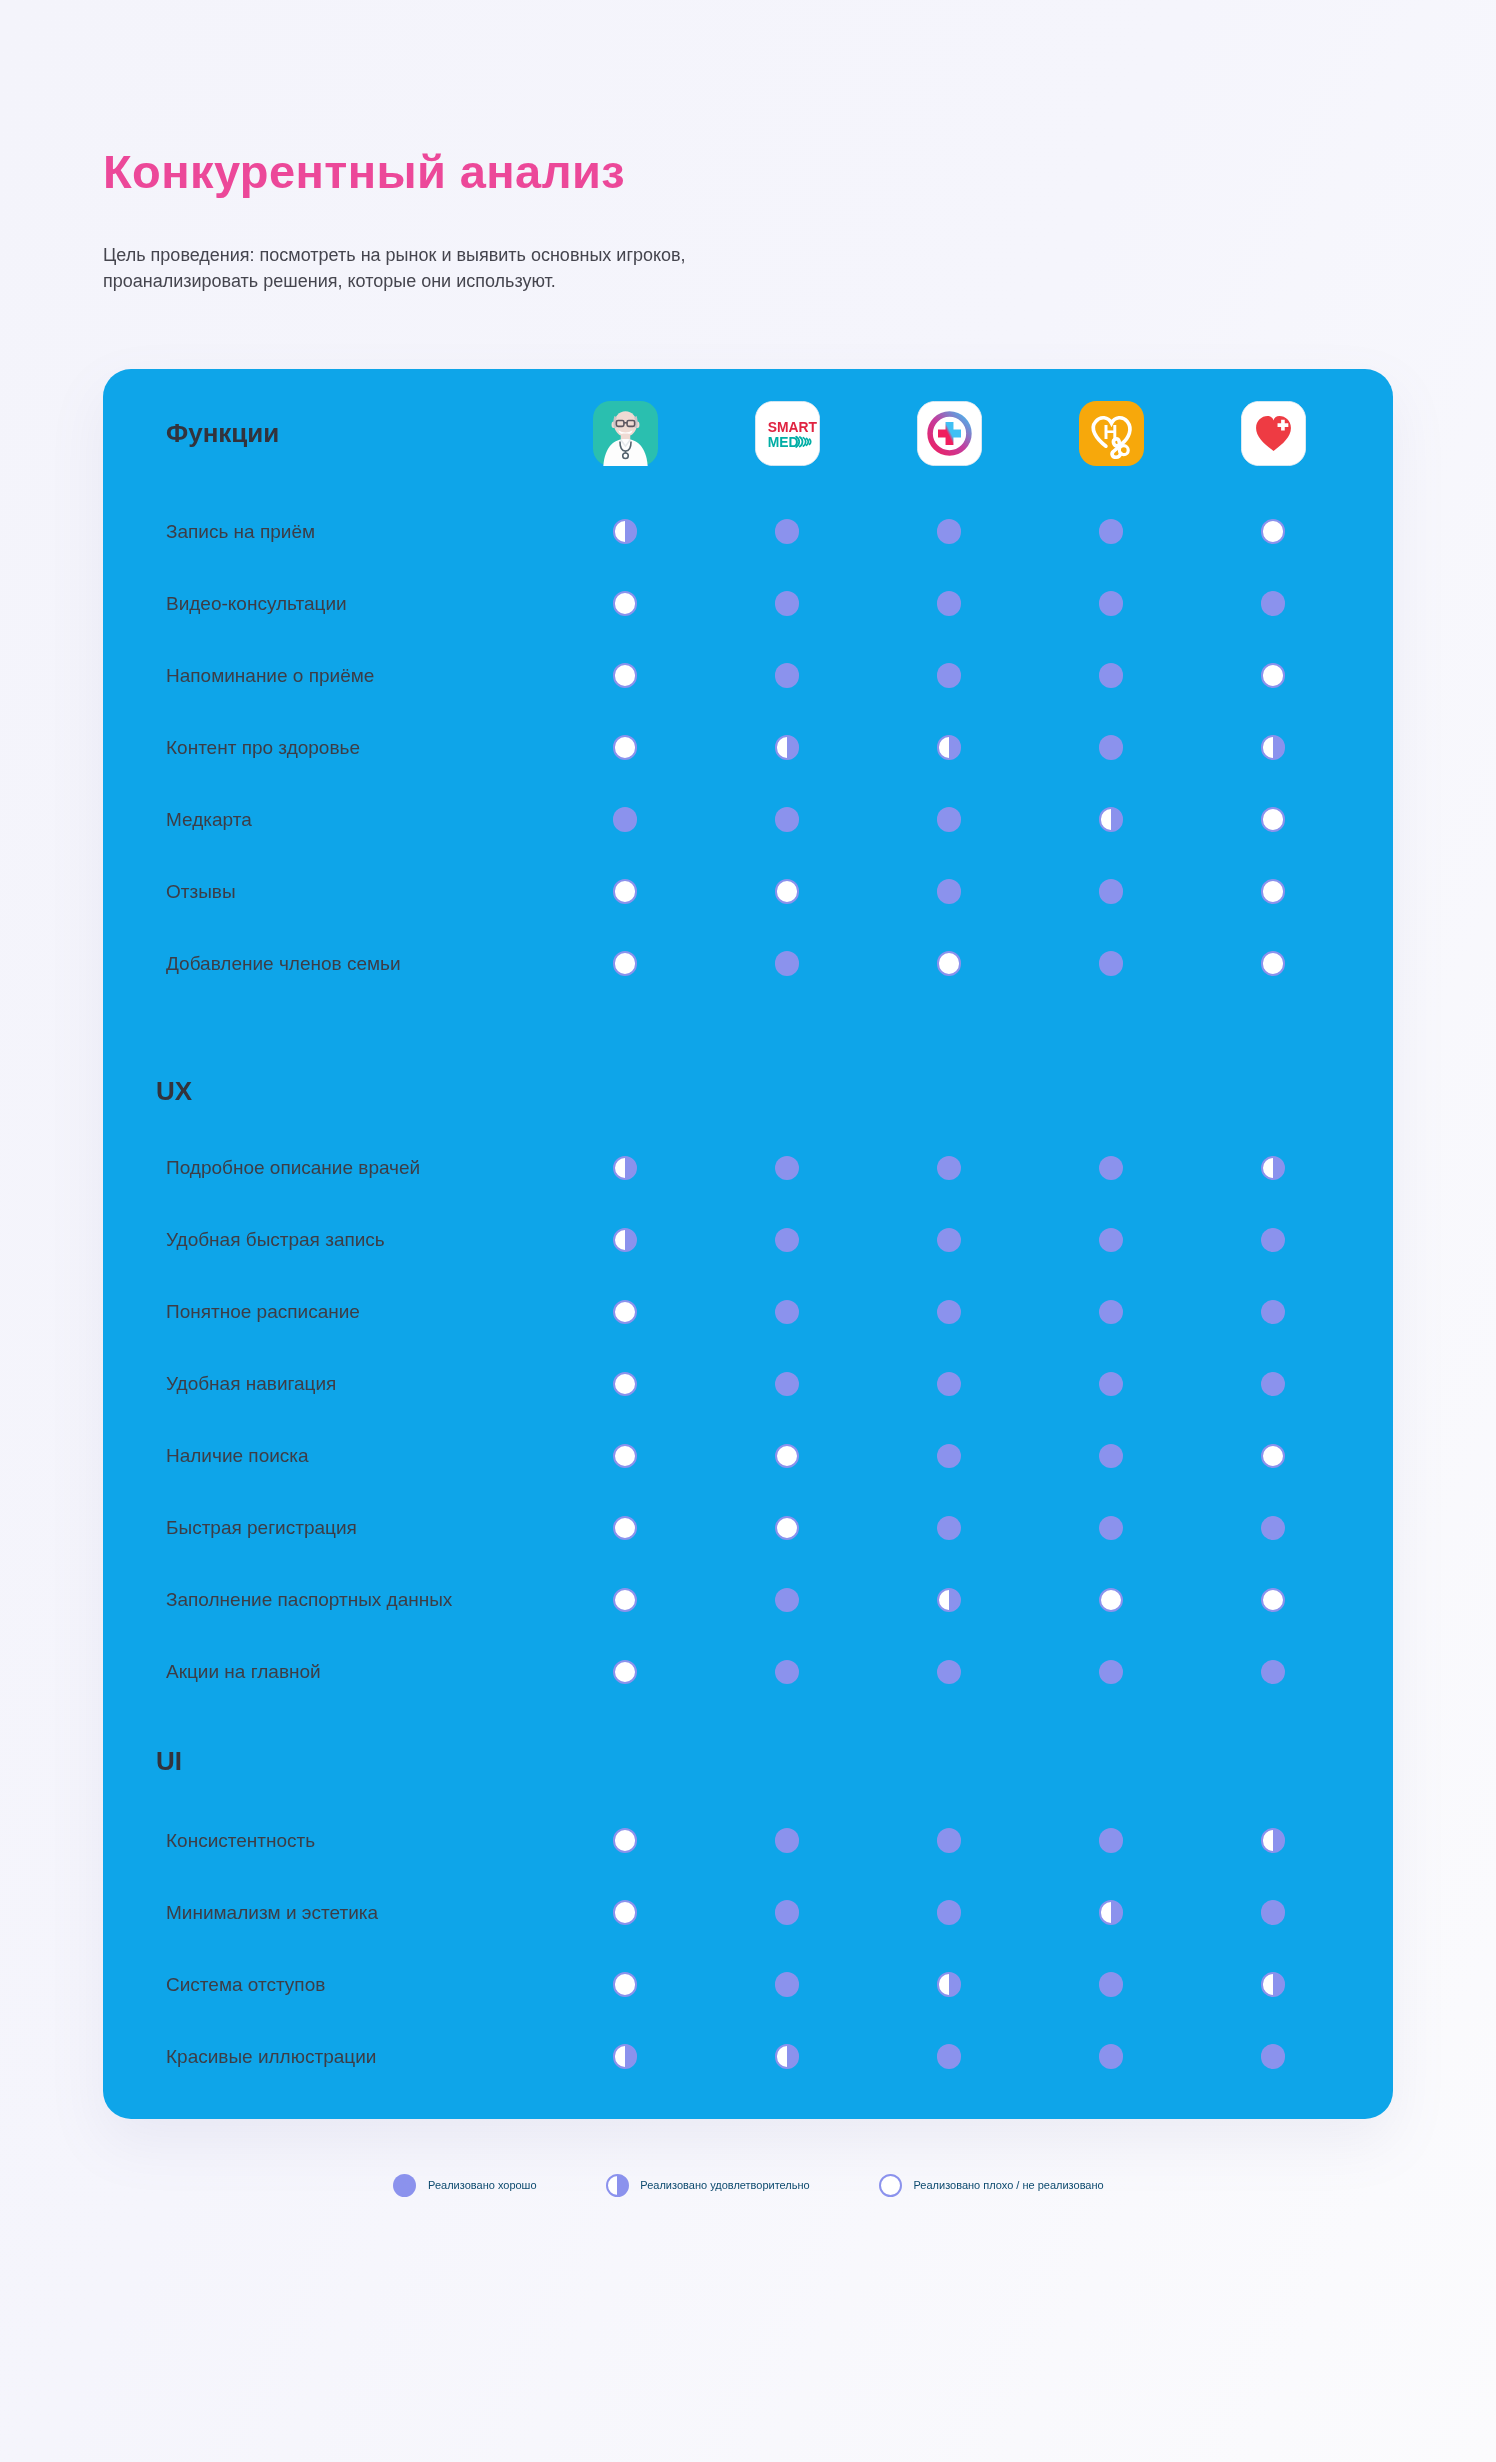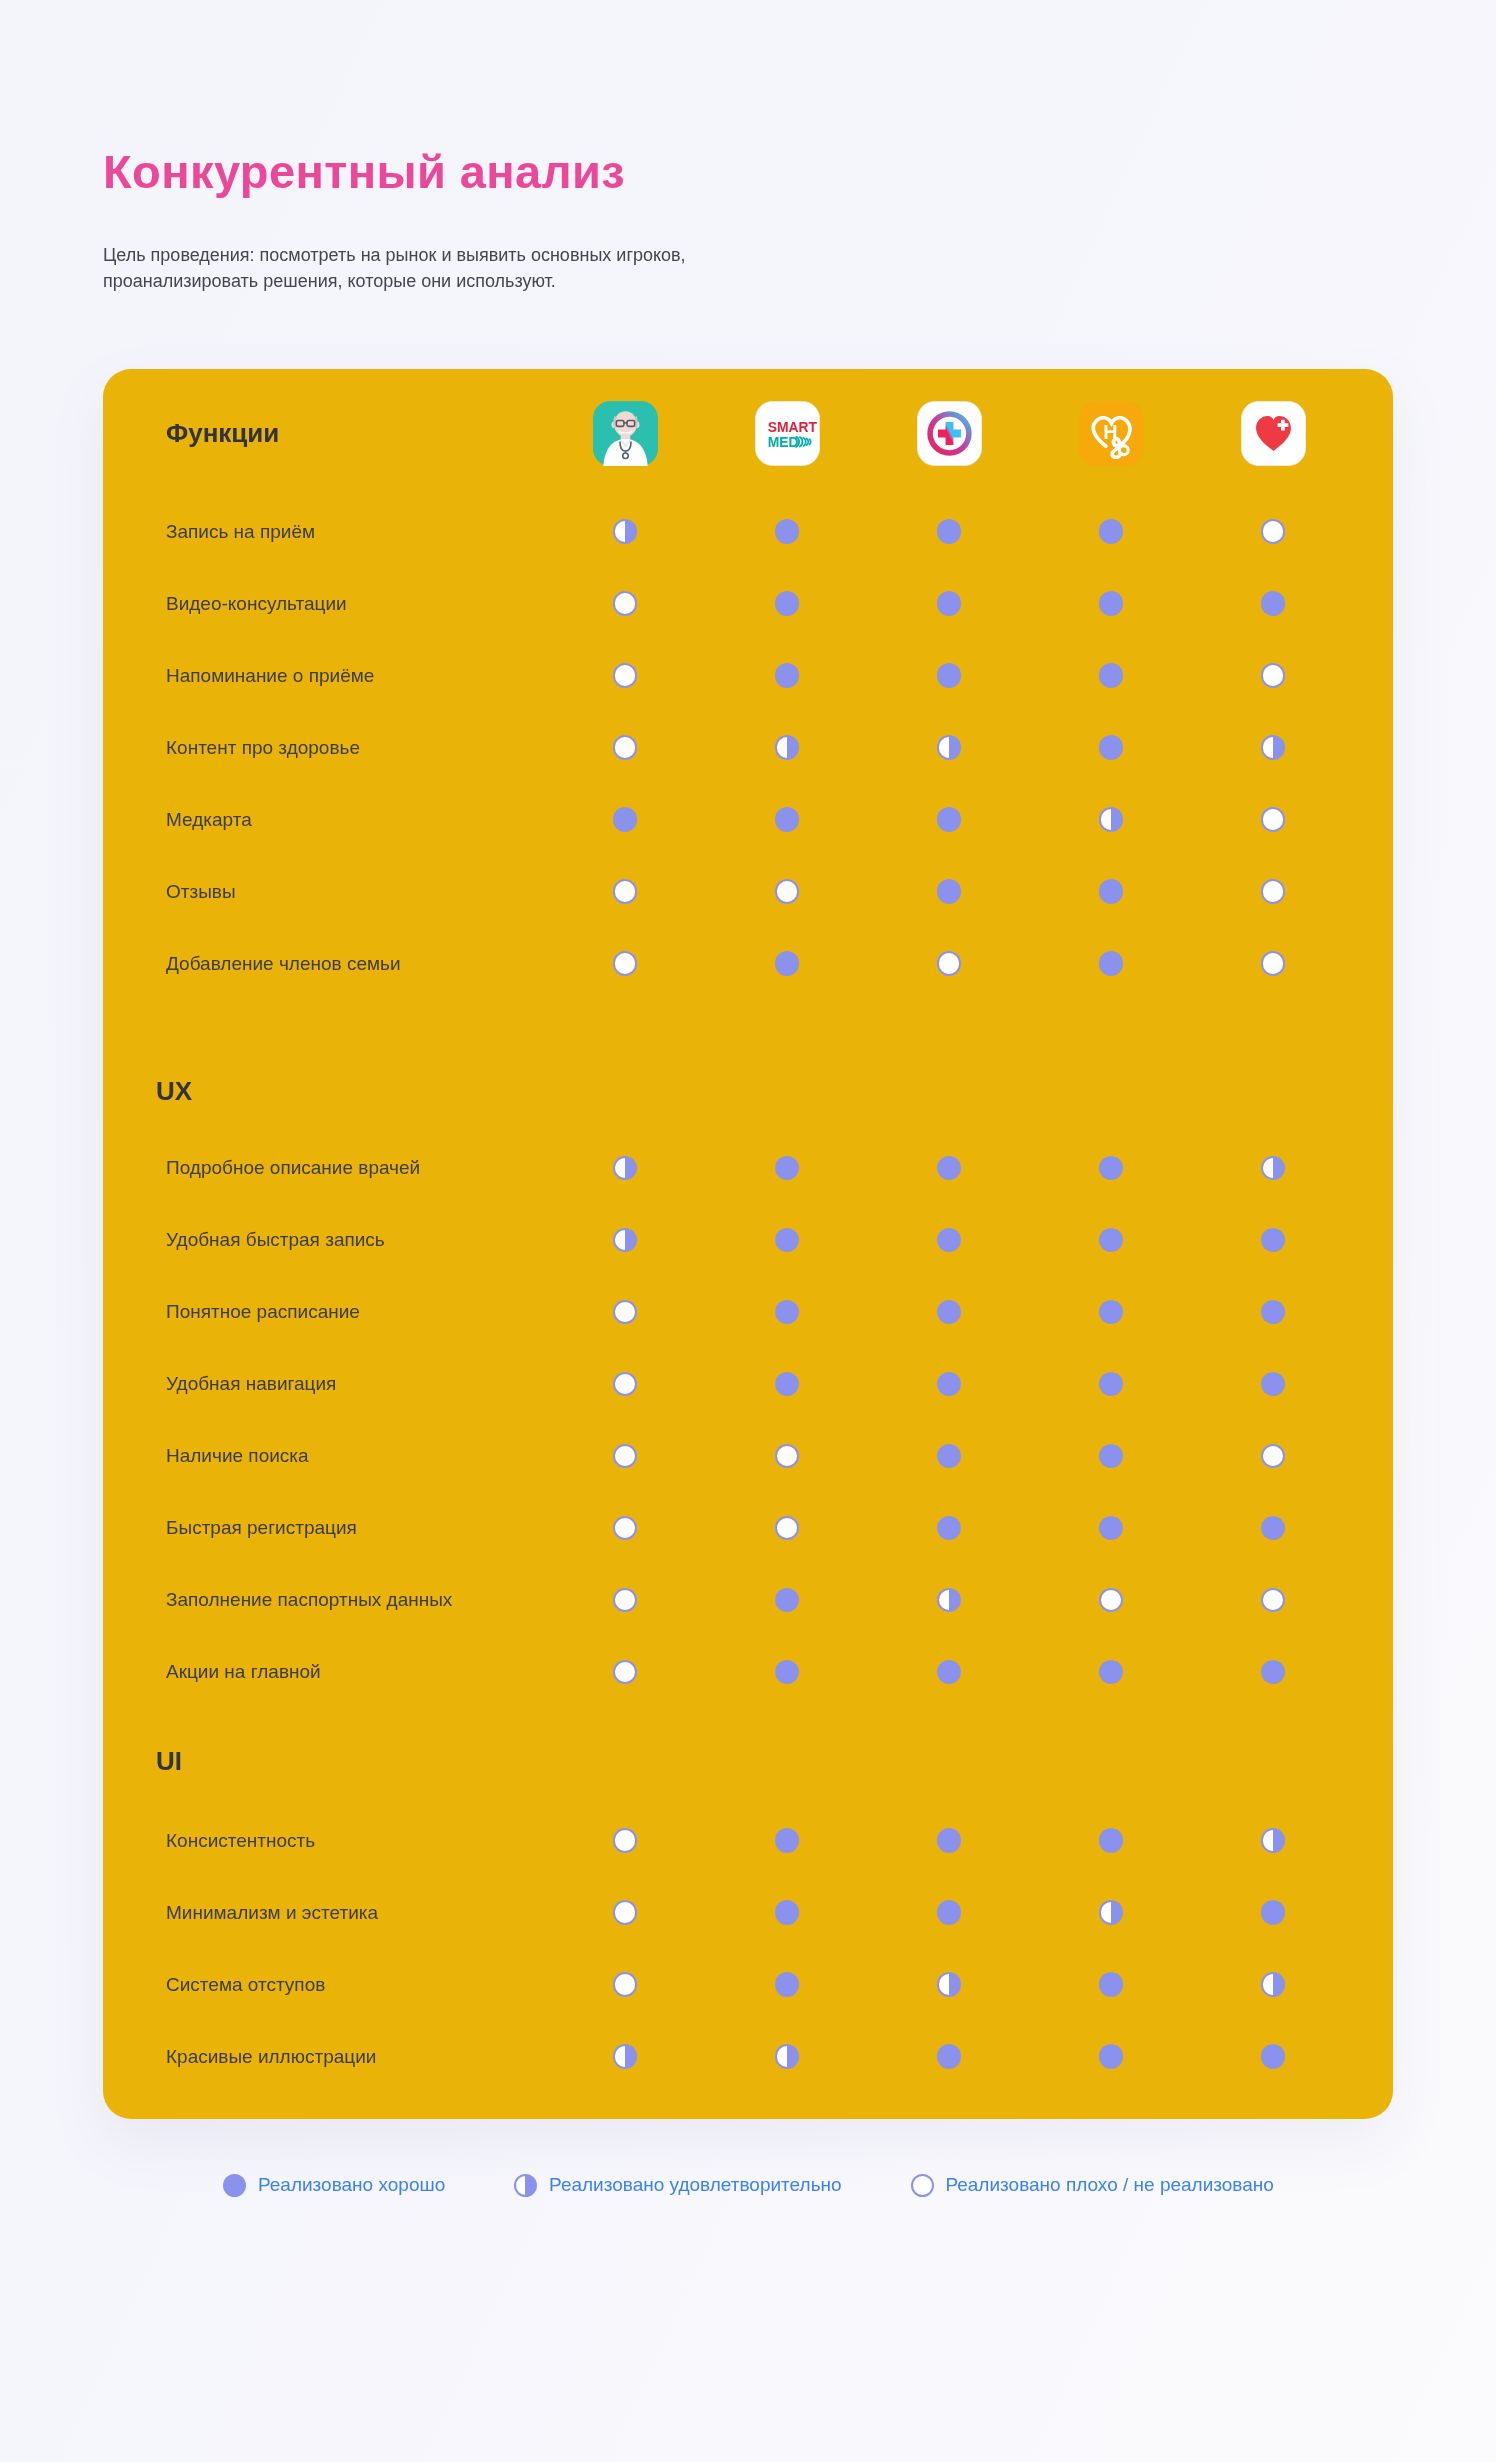--- a/index.html
+++ b/index.html
@@ -21,21 +21,21 @@
   .page-subtitle {
     margin:43px 0 0 103px;
     max-width:626px;
     font-size:18px;
     line-height:26px;
     color:#45454E;
   }
   .card {
     width:1290px;
     margin:75px 0 0 103px;
-    background:#eab308;
+    background:#0ea5e9;
     border-radius:28px;
     box-shadow:0 23.6px 55px rgba(130,130,175,0.10);
     padding:31.5px 0 26px 0;
   }
   .table-head, .row {
     display:grid;
     grid-template-columns:378px repeat(5,162px);
     padding-left:63px;
     align-items:center;
   }
@@ -63,21 +63,21 @@
     background:linear-gradient(90deg,#FFF 0 50%,#8B92ED 50% 100%);
   }
   .legend {
     display:flex; justify-content:center; align-items:center;
     gap:69px; margin-top:55px;
   }
   .legend-item { display:flex; align-items:center; gap:11.8px; }
   .legend .circle { justify-self:auto; flex:0 0 auto; }
   .legend .c-full { width:23px; height:23px; }
   .legend .c-empty, .legend .c-half { width:23px; height:23px; }
-  .legend-label { font-size:19px; color:#3b82f6; }
+  .legend-label { font-size:11px; color:#0c4a6e; }
 </style>
 </head>
 <body>
 
 <h1 class="page-title">Конкурентный анализ</h1>
 <p class="page-subtitle">Цель проведения: посмотреть на рынок и выявить основных игроков, проанализировать решения, которые они используют.</p>
 
 <div class="card">
   <div class="table-head">
     <div class="head-label">Функции</div>

